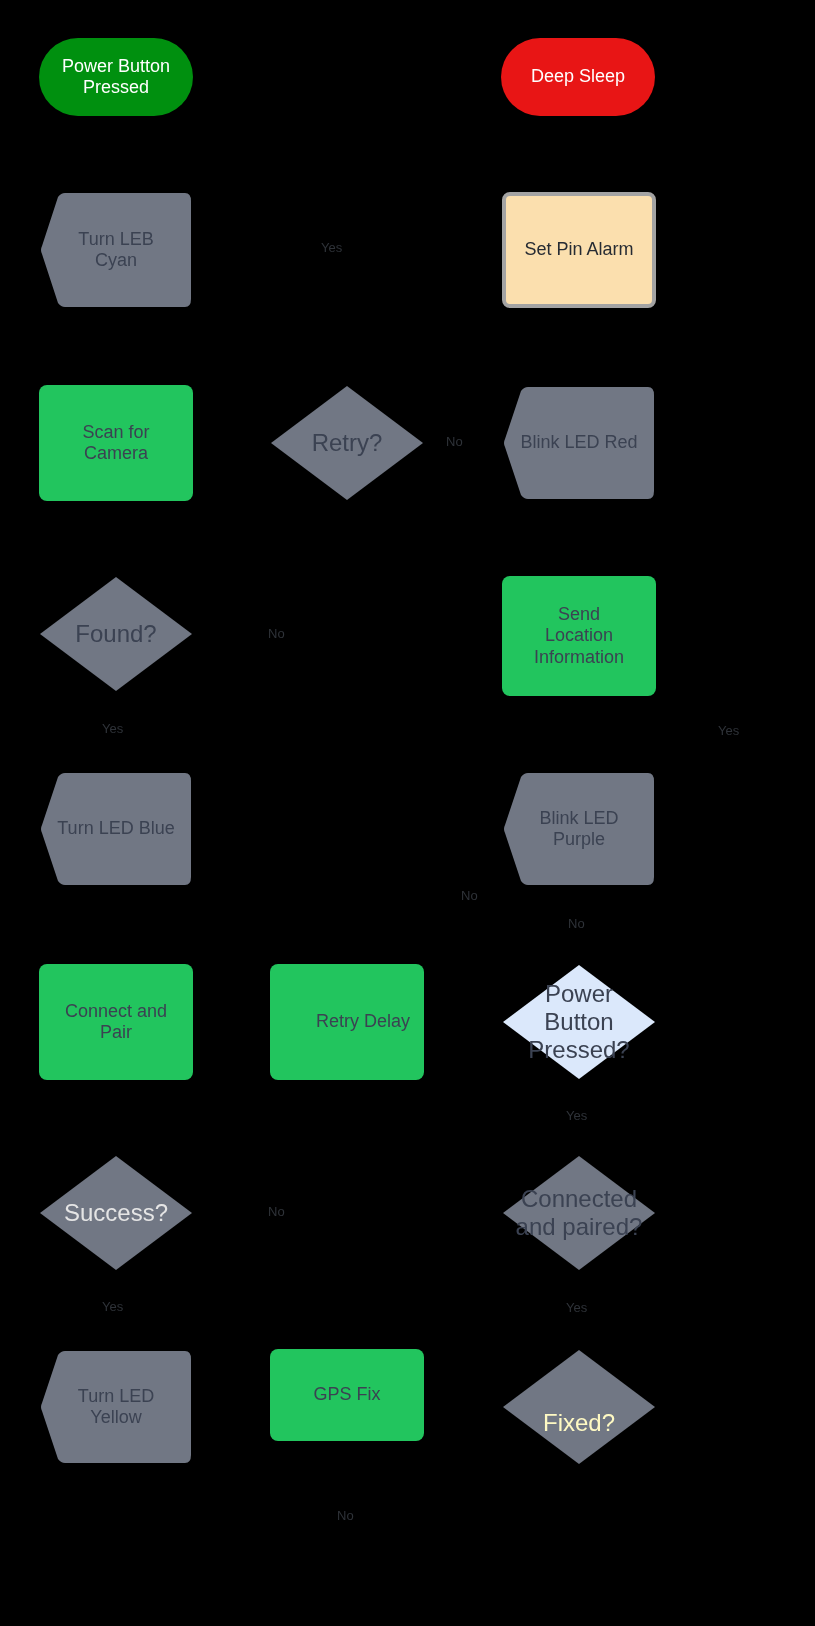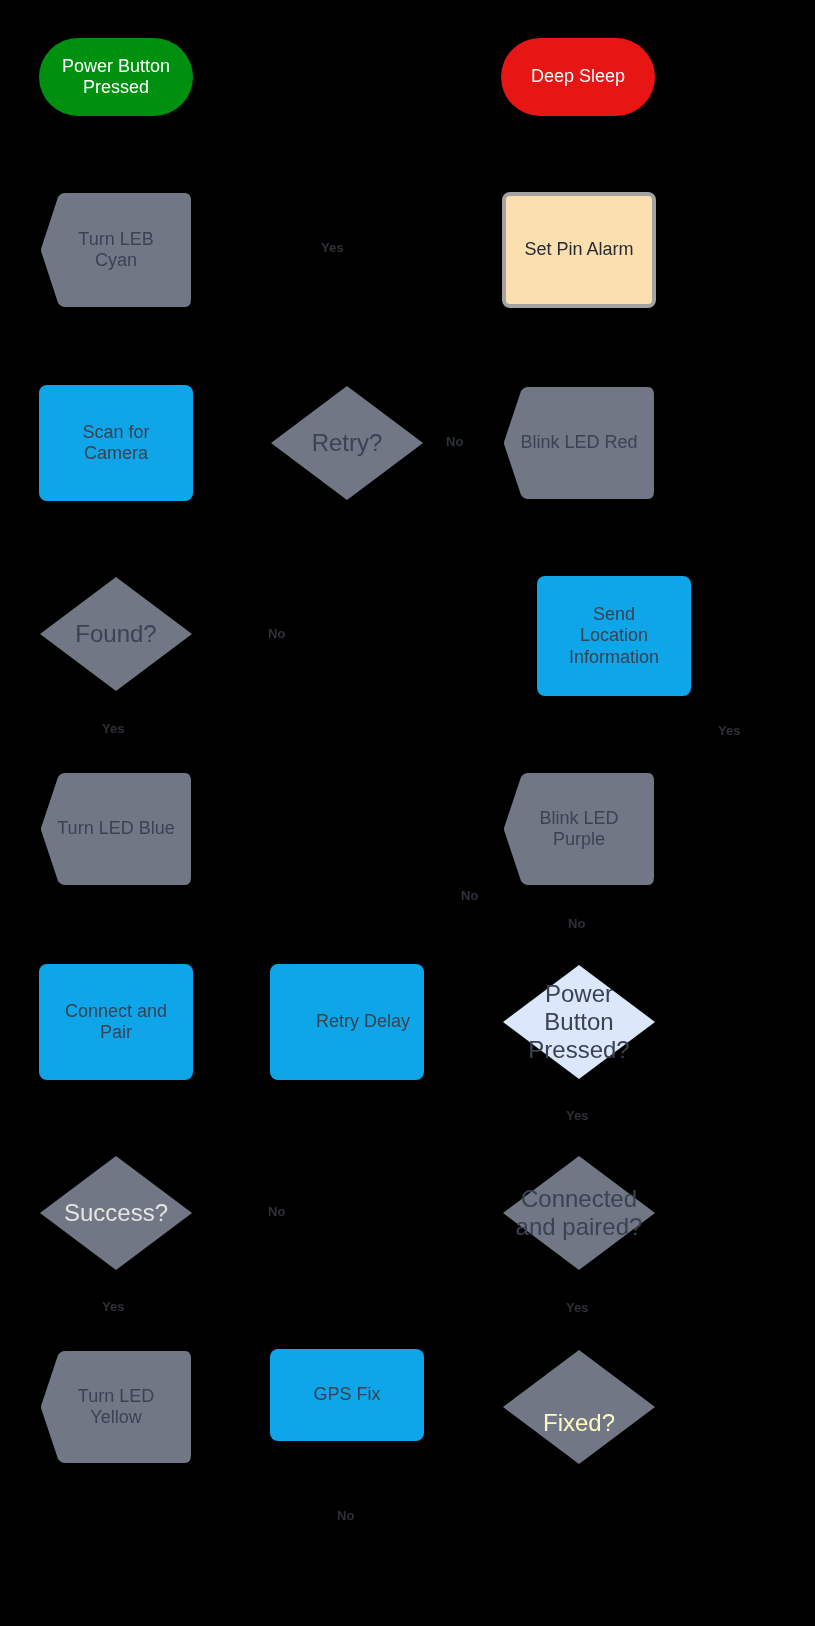--- a/index.html
+++ b/index.html
@@ -70,30 +70,30 @@
     inset: 0;
     z-index: 1;
   }
   .shape-pentagon .pent-bg svg {
     display: block;
     width: 100%;
     height: 100%;
   }
 
   
-  .fill-grey  { background: #0ea5e9; color: #3b4252; }
+  .fill-grey  { background: #22c55e; color: #3b4252; }
   .fill-green { background: #00900f; }
   .fill-red   { background: #e81515; }
   .fill-peach { background: #fbdfae; color: #262b33; border: 4px solid #a3a3a3; }
 
   
   .edge-label {
     position: absolute;
     font-size: 13px;
-    font-weight: bold;
+    font-weight: normal;
     color: #2e3238;
     white-space: nowrap;
     z-index: 5;
   }
 </style>
 </head>
 <body>
 
 <div id="canvas">
 
@@ -151,21 +151,21 @@
     <span class="diamond-bg">
       <svg viewBox="0 0 154 116" preserveAspectRatio="none">
         <polygon points="77,1 153,58 77,115 1,58" fill="#717784"></polygon>
       </svg>
     </span>
     <span class="label" style="color:#3b4252;">Found?</span>
   </div>
 
   <div class="edge-label" style="left:268px; top:626px;">No</div>
 
-  <div class="node shape-process fill-grey" style="left:502px; top:576px; width:154px; height:120px;margin-left:35px;">
+  <div class="node shape-process fill-grey" style="left:502px; top:576px; width:154px; height:120px;">
     <span class="label">Send
 Location
 Information</span>
   </div>
 
   <div class="edge-label" style="left:718px; top:723px;">Yes</div>
 
   <div class="edge-label" style="left:102px; top:721px;">Yes</div>
 
   <div class="node shape-pentagon" style="left:39px; top:771px; width:154px; height:116px;">

